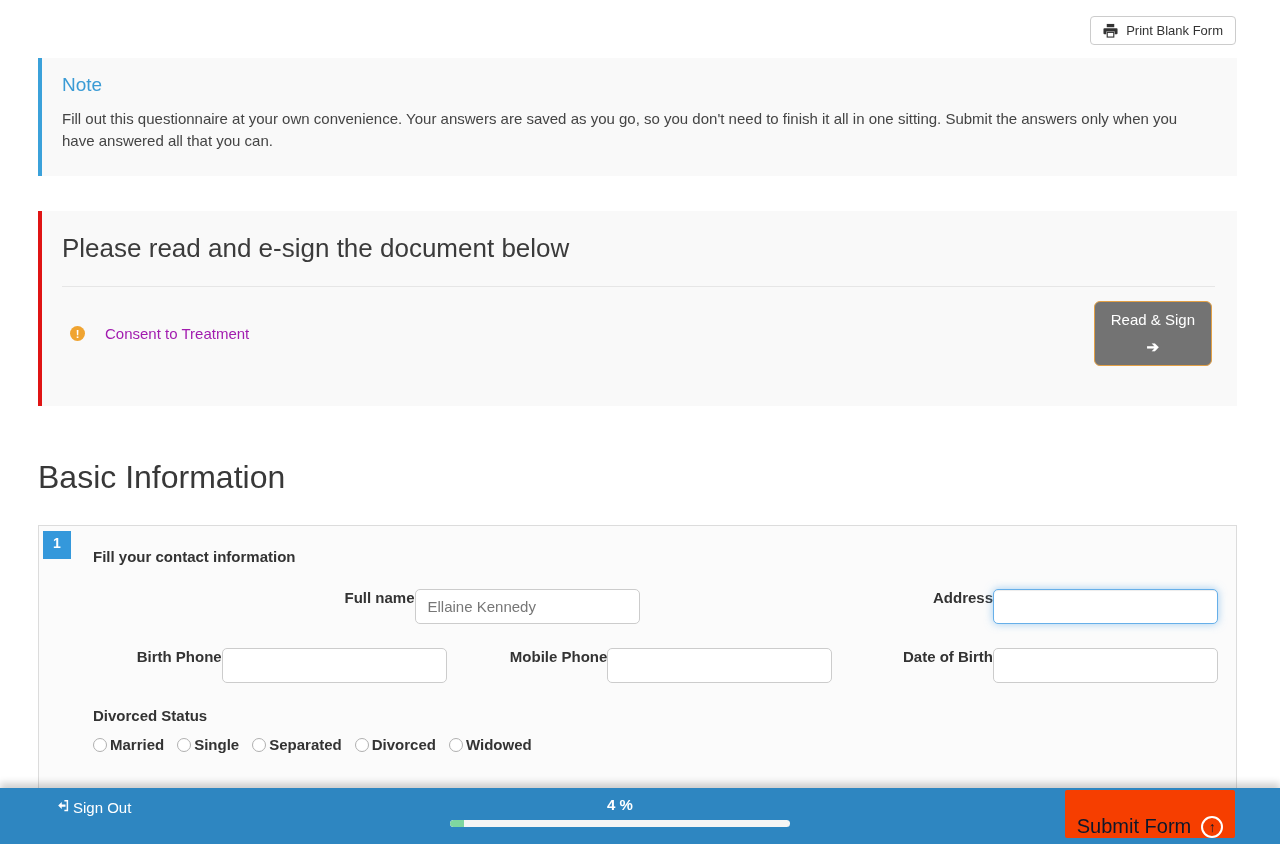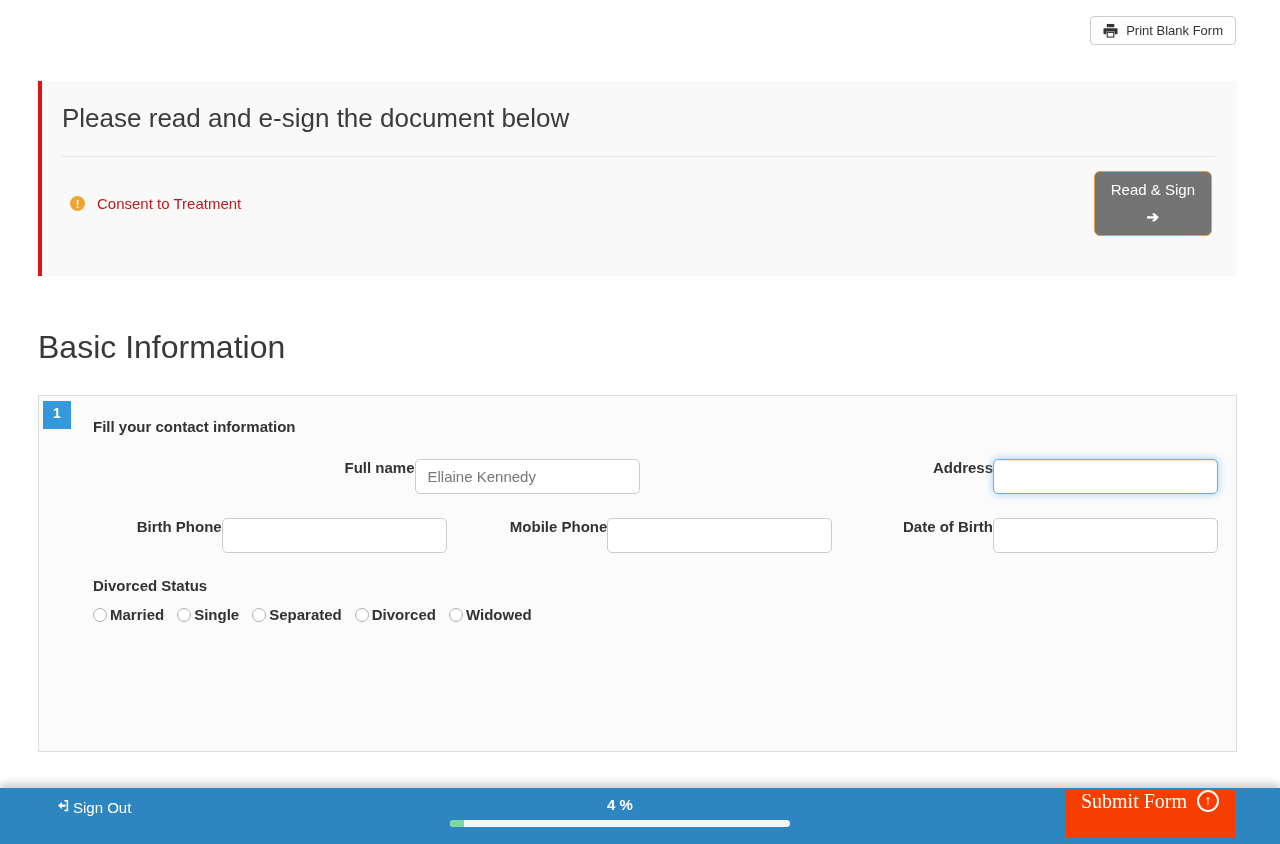--- a/index.html
+++ b/index.html
@@ -45,21 +45,21 @@
   }
   .esign-title { font-size: 26px; font-weight: 400; color: #3b3b3b; }
   .esign-divider { border: none; border-top: 1px solid #e6e6e6; margin: 22px 0 0 0; }
   .doc-row { display: flex; align-items: center; margin-top: 14px; }
   .warn-icon {
     width: 15px; height: 15px; border-radius: 50%;
     background: #f0a431; color: #fff; font-size: 11px; font-weight: bold;
     display: inline-flex; align-items: center; justify-content: center;
     margin-left: 8px; flex: 0 0 auto;
   }
-  .doc-link { color: #b91c1c; font-size: 15px; margin-left: 12px; text-decoration: none; cursor: pointer; }
+  .doc-link { color: #a21caf; font-size: 15px; margin-left: 20px; text-decoration: none; cursor: pointer; }
   .read-sign-btn {
     margin-left: auto; margin-right: 3px;
     background: #737373; border: 1px solid #e3a045; border-radius: 6px;
     color: #fff; font-size: 15px; padding: 9px 16px;
     display: inline-flex; align-items: center; gap: 10px; cursor: pointer; flex-direction: column;
   }
   .read-sign-btn .arrow { font-size: 15px; font-weight: bold; }
 
   
   .section-title { font-size: 32px; font-weight: 400; color: #383838; margin-top: 53px; }
@@ -117,22 +117,22 @@
   }
   .progress-wrap { position: absolute; left: 450px; top: 8px; width: 340px; text-align: center; }
   .progress-text { color: #fff; font-size: 15px; font-weight: bold; }
   .progress-track {
     margin-top: 7px; height: 7px; background: #f5f5f5; border-radius: 4px; overflow: hidden;
   }
   .progress-fill { height: 100%; background: #7ed6a0; border-radius: 4px 0 0 4px; }
   .submit-btn {
     position: absolute; right: 45px; top: 2px; width: 170px; height: 48px;
     background: #f63e00; border: none; border-radius: 2px;
-    color: #ffffff; font-size: 20px; cursor: pointer; font-family: Liberation Serif, serif;
-    display: inline-flex; align-items: flex-start; justify-content: center; gap: 10px;
+    color: #0f172a; font-size: 20px; cursor: pointer; font-family: Liberation Sans, sans-serif;
+    display: inline-flex; align-items: flex-end; justify-content: center; gap: 10px;
   }
   .submit-circle {
     width: 22px; height: 22px; border: 2px solid #fff; border-radius: 50%;
     display: inline-flex; align-items: center; justify-content: center;
     font-size: 14px; font-weight: bold; line-height: 1;
   }
 </style>
 </head>
 <body>
 
@@ -144,20 +144,24 @@
         <svg width="15" height="15" viewBox="0 0 16 16" fill="#333">
           <rect x="4" y="1" width="8" height="3.5"></rect>
           <path d="M1.5 5.5h13a1 1 0 0 1 1 1V11a1 1 0 0 1-1 1h-2v-3h-9v3h-2a1 1 0 0 1-1-1V6.5a1 1 0 0 1 1-1z"></path>
           <rect x="4.5" y="10" width="7" height="5" fill="#fff" stroke="#333" stroke-width="1.2"></rect>
         </svg>
       </span>
       <span>Print Blank Form</span>
     </button>
   </div>
 
+  <div class="panel note-panel">
+    <div class="note-title">Note</div>
+    <div class="note-body">Fill out this questionnaire at your own convenience. Your answers are saved as you go, so you don't need to finish it all in one sitting. Submit the answers only when you have answered all that you can.</div>
+  </div>
 
   <div class="panel esign-panel">
     <div class="esign-title">Please read and e-sign the document below</div>
     <hr class="esign-divider">
     <div class="doc-row">
       <span class="warn-icon">!</span>
       <a class="doc-link">Consent to Treatment</a>
       <button class="read-sign-btn">
         <span>Read &amp; Sign</span>
         <span class="arrow">➔</span>

